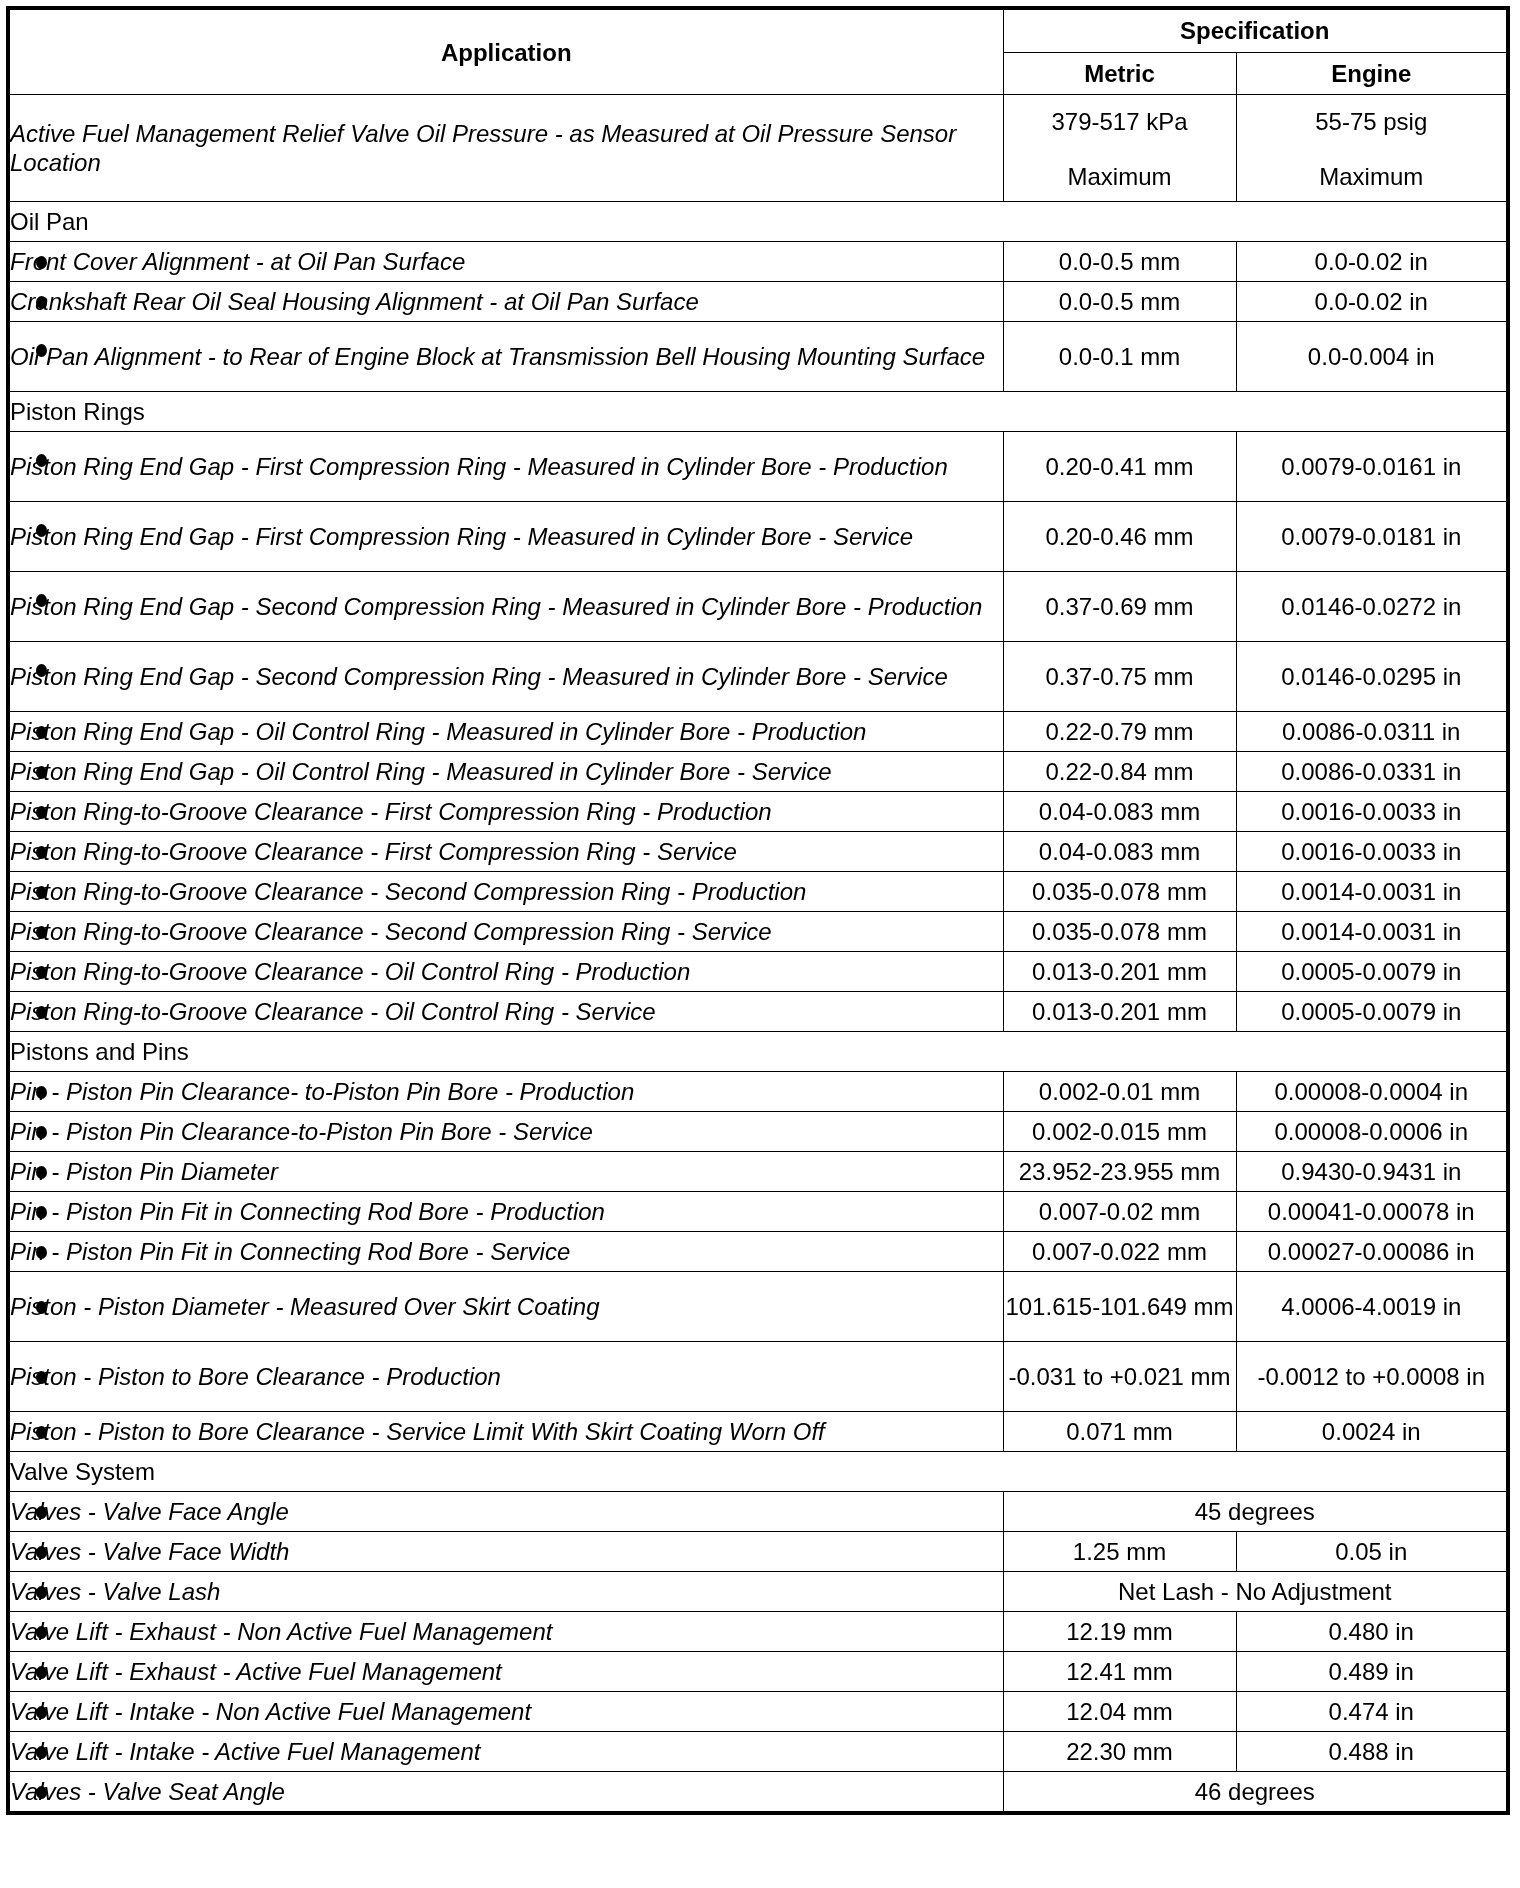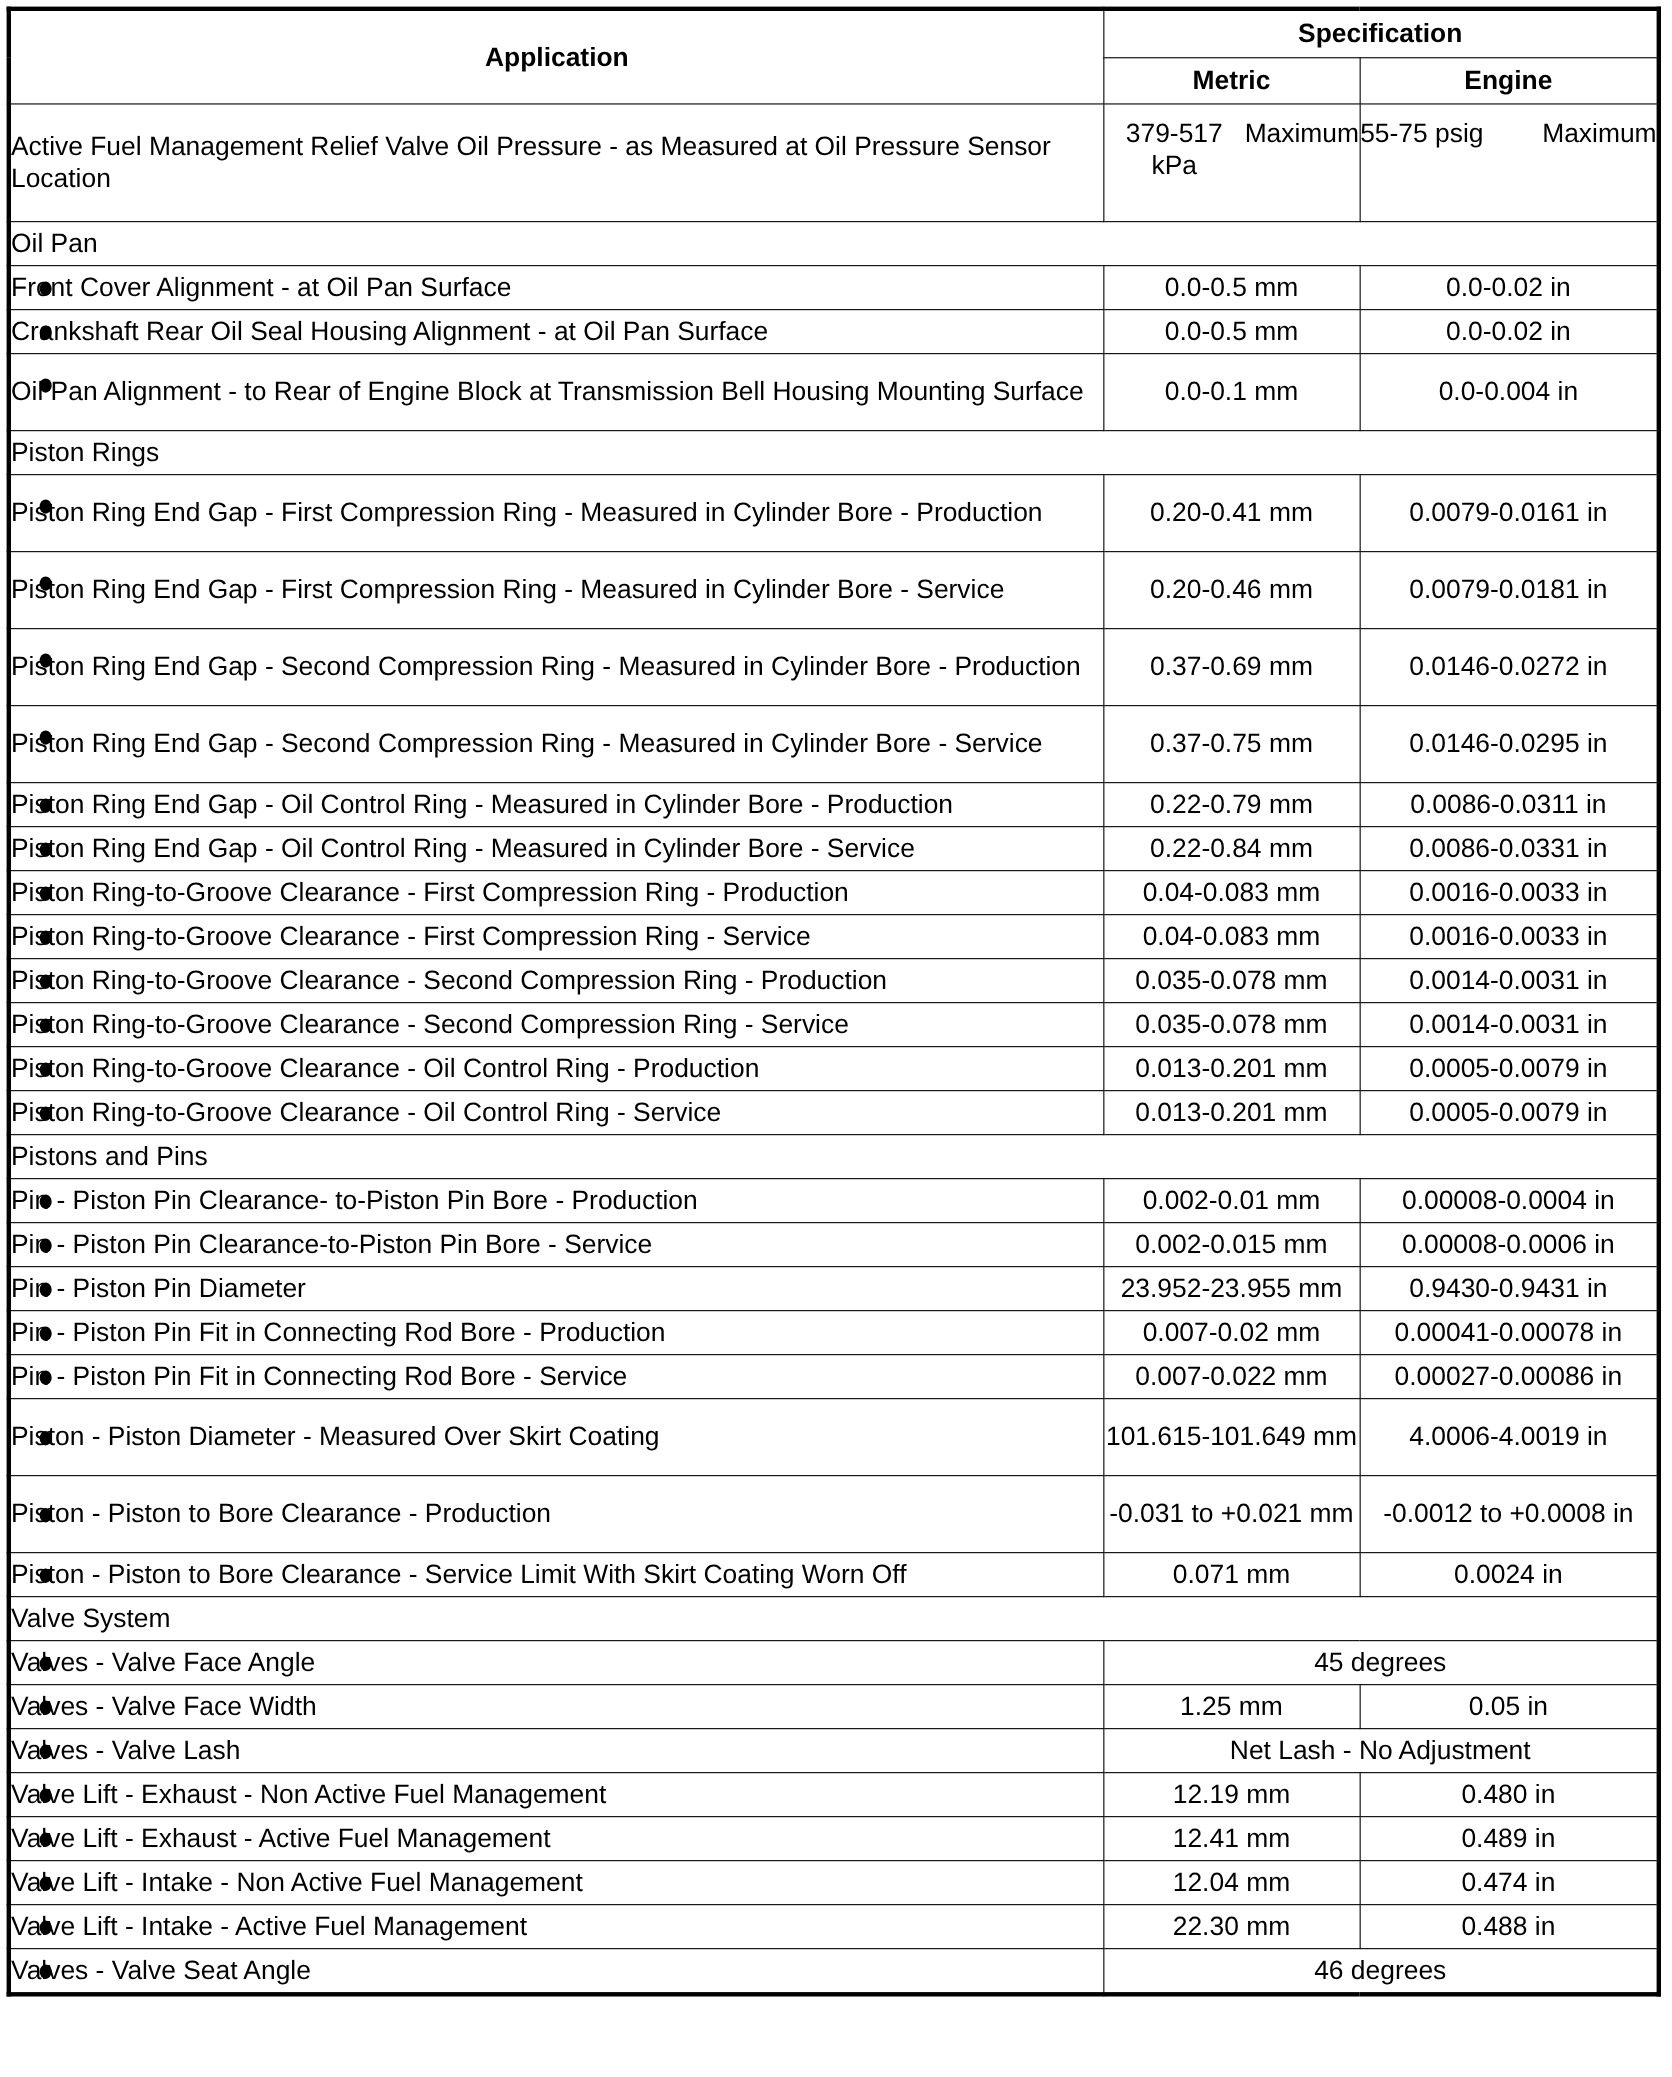--- a/index.html
+++ b/index.html
@@ -19,34 +19,34 @@
   #spec-table td, #spec-table th {
     border: 1.5px solid #000;
     padding: 0;
     vertical-align: middle;
   }
   #spec-table th { font-weight: bold; text-align: center; }
   th.h-app { height: 84px; vertical-align: bottom; padding-bottom: 8px; }
   th.h-spec { height: 40px; }
   th.h-sub { height: 40px; }
   tr.thick-bottom > td, tr.thick-bottom > th { border-bottom-width: 3px; }
-  td.app { padding-left: 4px; padding-right: 6px; }
+  td.app { padding-left: 4px; padding-right: 6px; font-style: italic; }
   td.app.item { padding-left: 56px; position: relative; }
   td.app.item .bullet {
     position: absolute; left: 26px; top: 50%;
     width: 11px; height: 13px; margin-top: -6px;
     background: #000; border-radius: 50%;
   }
   td.app.item.multi .bullet { top: 22px; margin-top: 0; }
   td.val { text-align: center; }
   tr.row1 td { height: 39px; }
   tr.row2 td { height: 69px; }
   tr.row-afm td { height: 106px; }
   tr.section td { height: 39px; padding-left: 4px; }
-  .afm-val { display: flex; justify-content: space-between; height: 84px; padding-top: 2px; }
+  .afm-val { display: flex; flex-direction: column; justify-content: space-between; height: 84px; padding-top: 2px; }
 </style>
 </head>
 <body>
 
 <table id="spec-table">
   <colgroup>
       <col class="c-app">
       <col class="c-met">
       <col class="c-eng">
     </colgroup>

